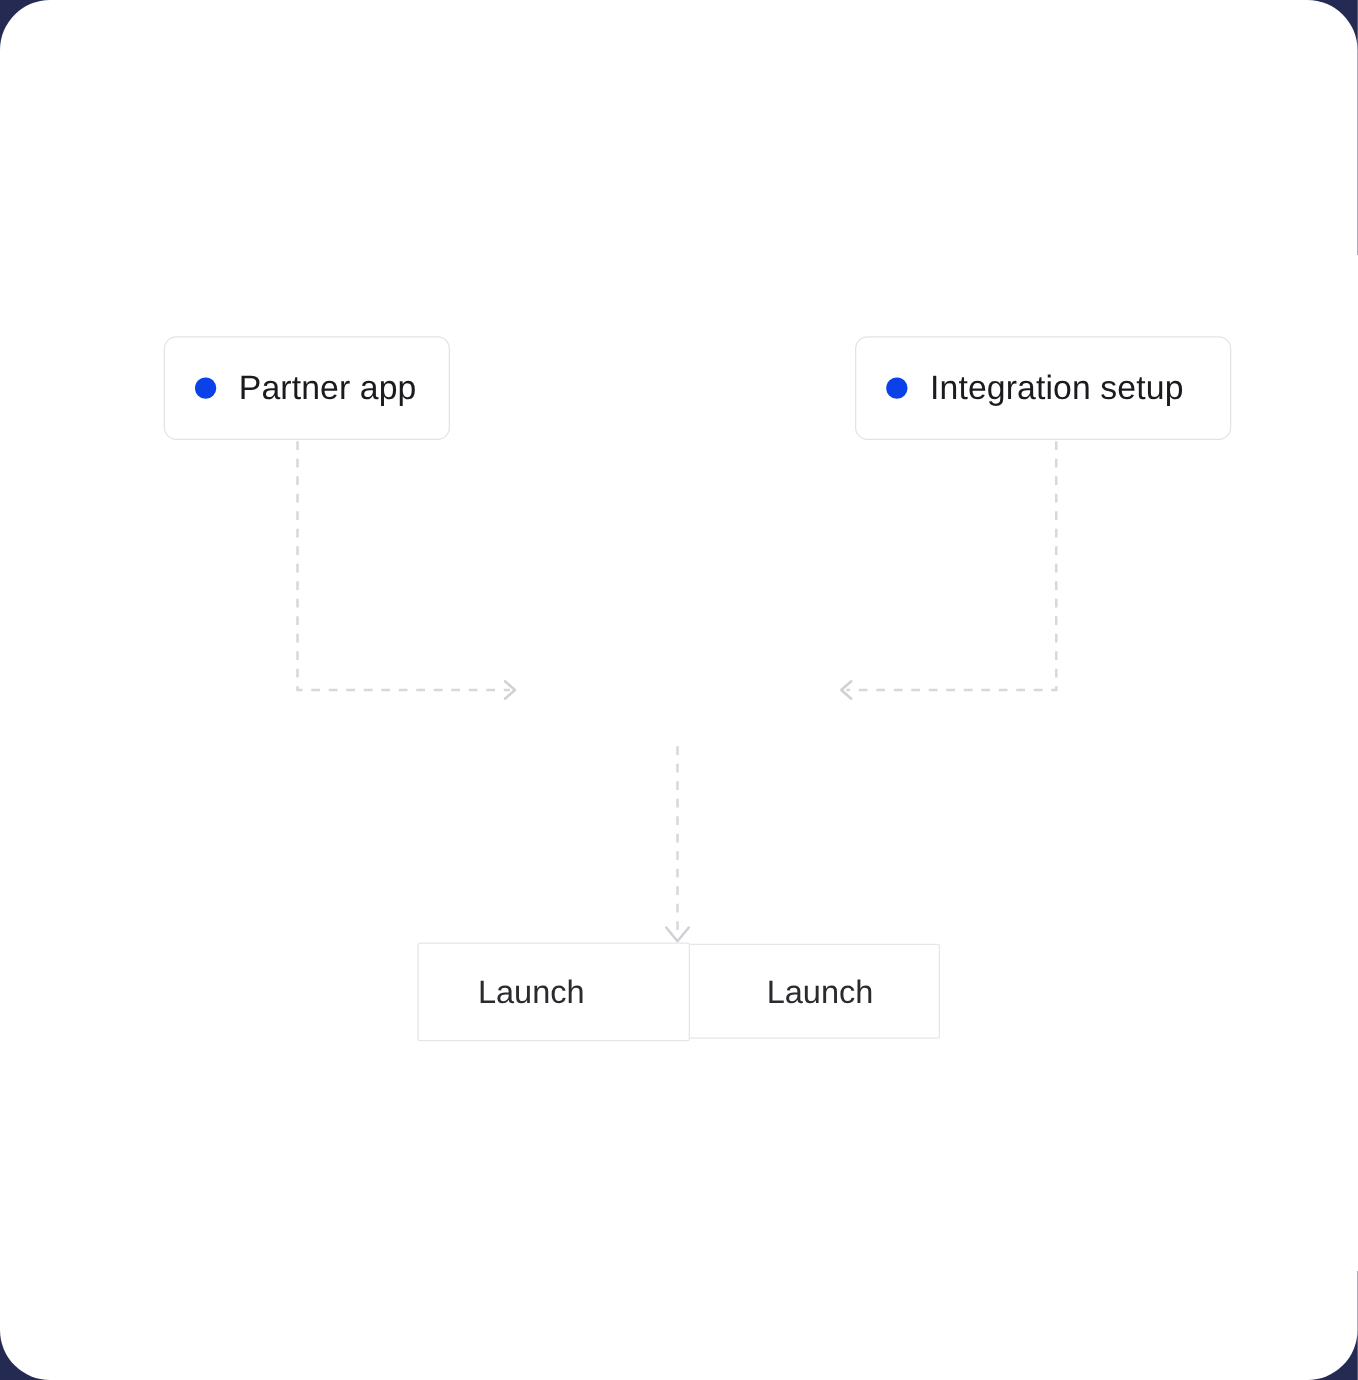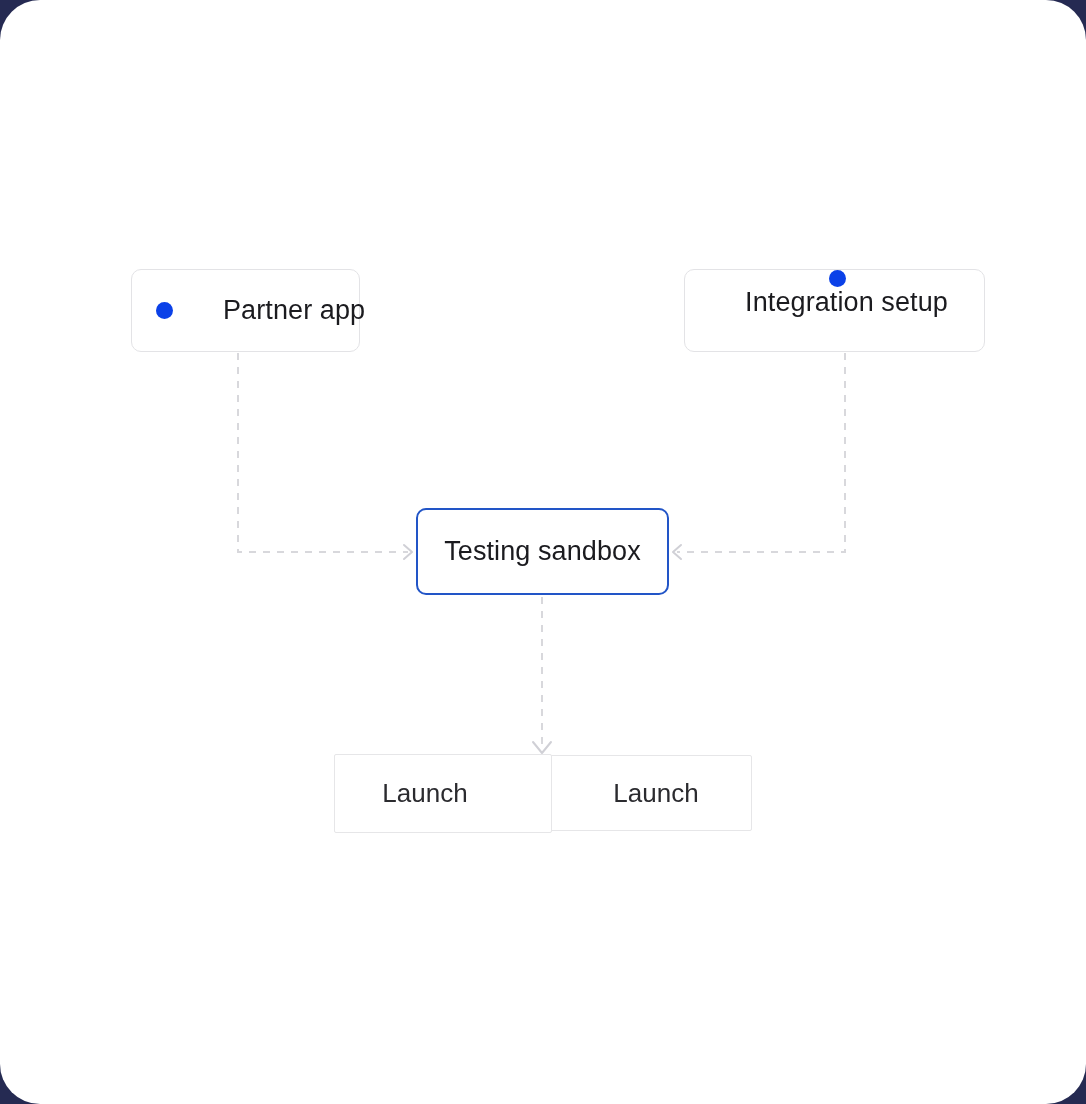--- a/index.html
+++ b/index.html
@@ -63,22 +63,22 @@
   .bullet {
     width: 17px;
     height: 17px;
     border-radius: 50%;
     background: #0b41e8;
     margin-right: 18px;
     flex: none;
   }
 
   
-  #node-partner-app      { left: 131px; top: 269px;  width: 229px; height: 83px; gap: 32px; }
-  #node-integration      { left: 684px; top: 269px;  width: 301px; height: 83px; flex-direction: column; }
+  #node-partner-app      { left: 131px; top: 269px;  width: 229px; height: 83px; }
+  #node-integration      { left: 684px; top: 269px;  width: 301px; height: 83px; }
   #node-testing-sandbox  { left: 416px; top: 508px;  width: 253px; height: 87px; }
   #node-launch           { left: 334px; top: 754px;  width: 218px; height: 79px; z-index: 3; }
   #node-growth           { left: 516px; top: 755px;  width: 236px; height: 76px; z-index: 2; }
 
   #node-launch .node-label-sm  { transform: translateX(-18px); }
   #node-growth .node-label-sm  { transform: translateX(22px); }
 </style>
 </head>
 <body>
 
@@ -105,23 +105,20 @@
   <div class="node node-rounded" id="node-partner-app">
     <span class="bullet"></span>
     <span class="node-label">Partner app</span>
   </div>
 
   <div class="node node-rounded" id="node-integration">
     <span class="bullet"></span>
     <span class="node-label">Integration setup</span>
   </div>
 
-  <div class="node node-selected" id="node-testing-sandbox">
-    <span class="node-label">Testing sandbox</span>
-  </div>
 
   <div class="node node-plain" id="node-launch">
     <span class="node-label-sm">Launch</span>
   </div>
 
   <div class="node node-plain" id="node-growth">
     <span class="node-label-sm">Launch</span>
   </div>
 
 </div>

